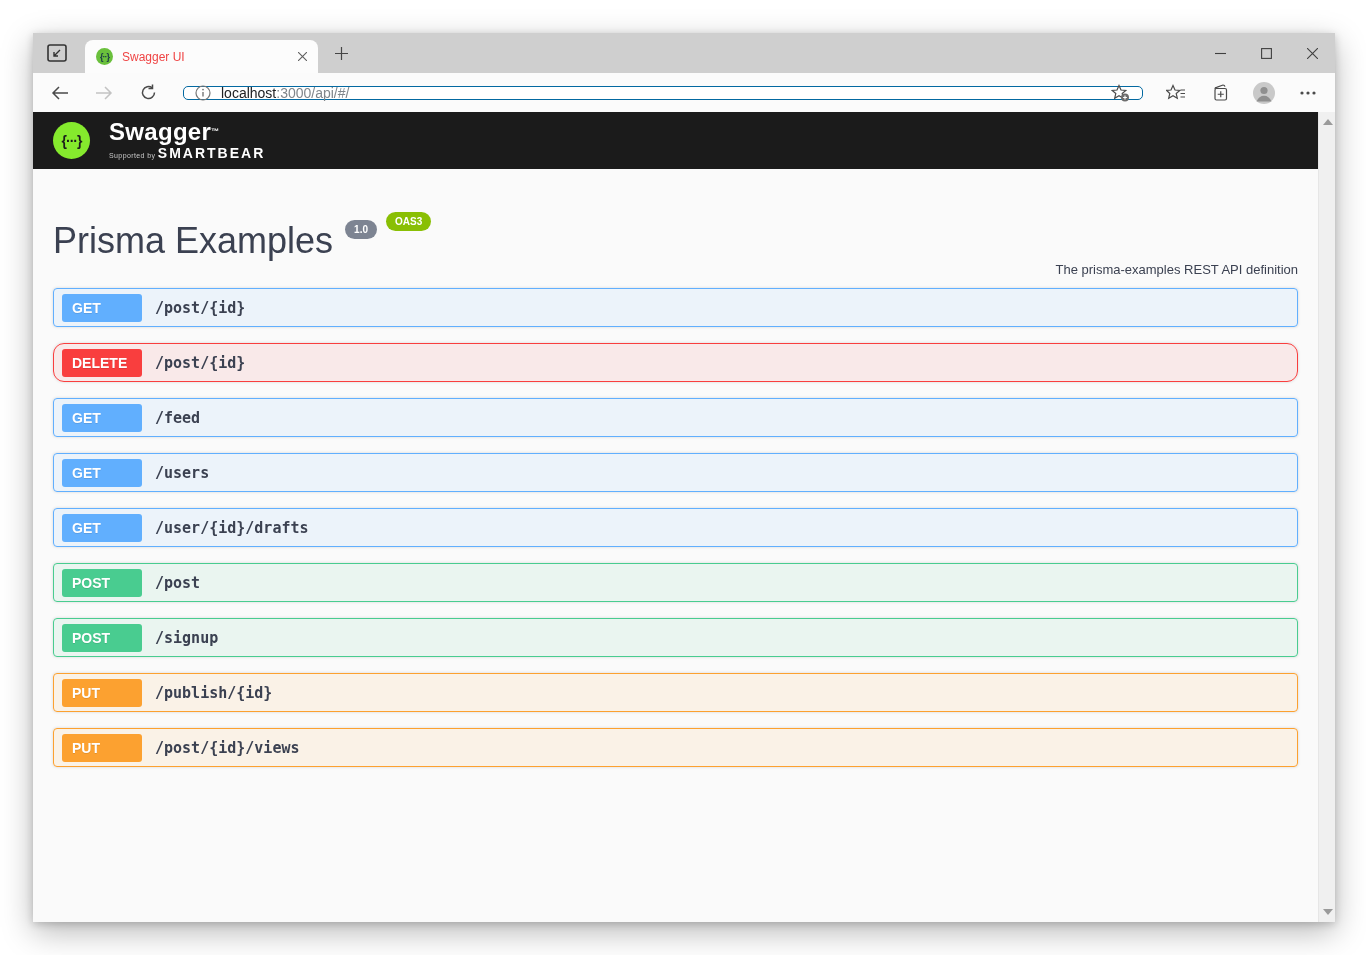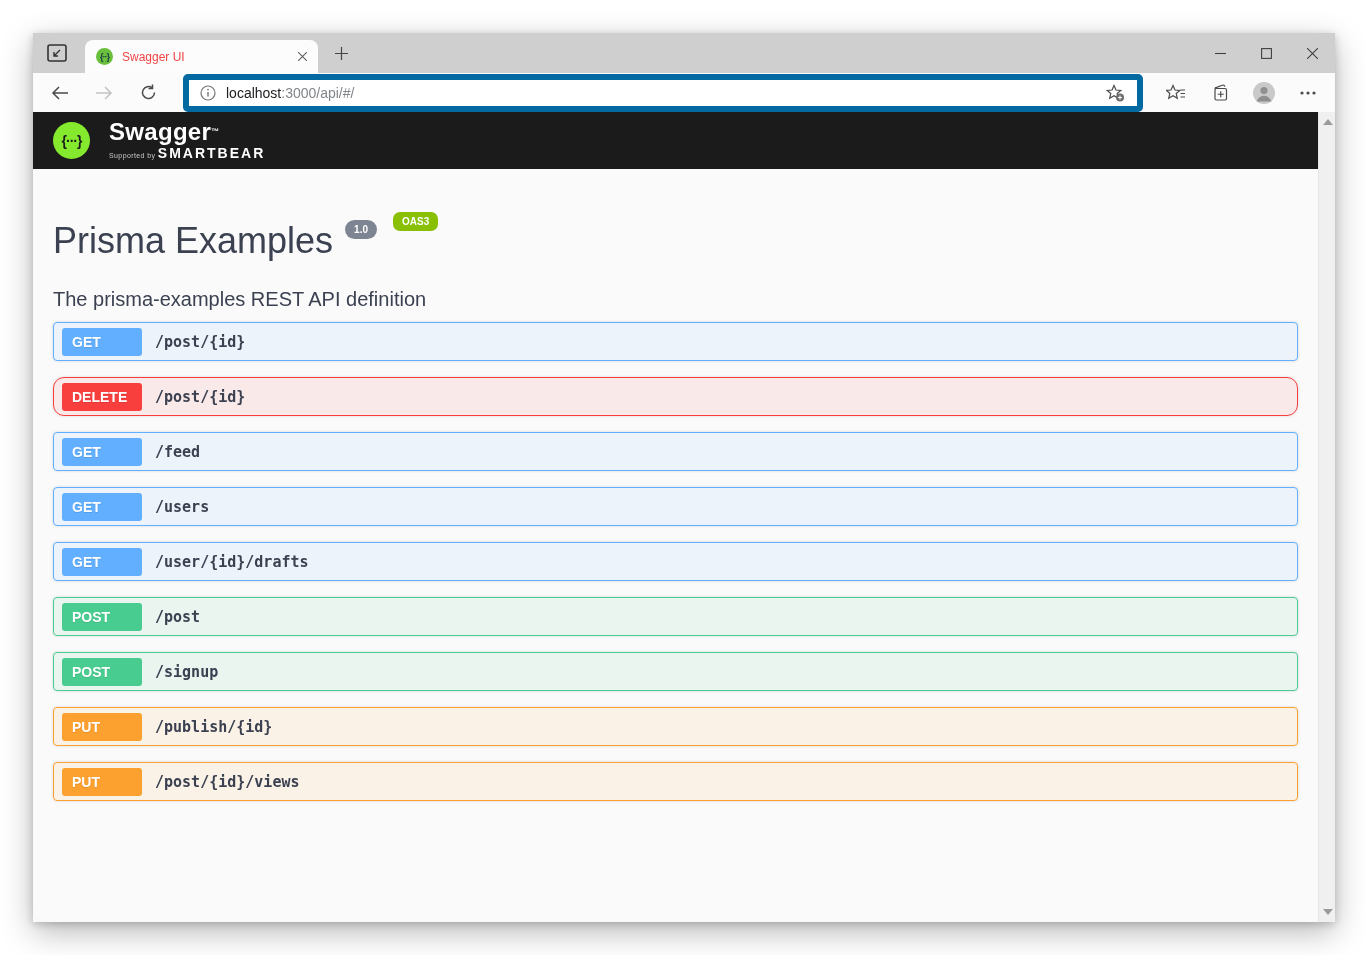--- a/index.html
+++ b/index.html
@@ -24,21 +24,21 @@
   .new-tab { position:absolute; left:297px; top:9px; width:22px; height:22px; color:#454545;
     display:flex; align-items:center; justify-content:center; cursor:pointer; }
   .win-controls { position:absolute; right:0; top:0; height:40px; display:flex; }
   .win-btn { width:46px; height:40px; display:flex; align-items:center; justify-content:center;
     color:#404040; cursor:pointer; }
 
   
   .toolbar { height:39px; background:#fbfbfb; display:flex; align-items:center; padding:0 12px; }
   .nav-btn { width:30px; height:30px; display:flex; align-items:center; justify-content:center;
     margin-right:14px; cursor:pointer; }
-  .urlbar { flex:1 1 auto; height:38px; background:#fff; border:6px solid #0369a1; border-radius:5px;
+  .urlbar { flex:1 1 auto; height:14px; background:#fff; border:1px solid #0369a1; border-radius:5px;
     display:flex; align-items:center; padding:0 7px 0 11px; margin:0 18px 0 6px; }
   .url-text { font-size:14px; margin-left:10px; flex:1 1 auto; white-space:nowrap; overflow:hidden; }
   .url-host { color:#202124; }
   .url-rest { color:#80868b; }
   .tb-icon { width:30px; height:30px; display:flex; align-items:center; justify-content:center;
     margin-left:14px; cursor:pointer; }
 
   
   .viewport { position:relative; height:810px; background:var(--page_bg); overflow:hidden; }
   .scrollbar { position:absolute; right:0; top:0; width:17px; height:100%; background:#f0f0f0;
@@ -62,22 +62,22 @@
   .sw-sub { font-size:7px; color:#c9c9c9; letter-spacing:.4px; margin-top:1px; }
   .sw-smartbear { color:#fff; font-weight:bold; font-size:14px; letter-spacing:2px; }
 
   
   .wrapper { padding:0 20px; }
   .info { margin-top:51px; }
   .api-title { font-size:36px; font-weight:normal; color:var(--text_main); display:inline;margin-top:6px; }
   .badge { display:inline-block; font-size:10px; font-weight:bold; color:#fff; border-radius:11px;
     padding:4px 9px; vertical-align:top; position:relative; top:-8px; }
   .badge-version { background:var(--badge_version_bg); margin-left:12px;margin-top:8px; }
-  .badge-oas { background:var(--badge_oas_bg); margin-left:16px;border-radius:7px; }
-  .api-desc { margin-top:26px; font-size:20px; color:var(--text_main); }
+  .badge-oas { background:var(--badge_oas_bg); margin-left:9px; }
+  .api-desc { font-size:13px; color:var(--text_main);text-align:right; }
 
   
   .section-header { margin-top:57px; display:flex; align-items:center; justify-content:space-between;
     padding:0 10px 12px 10px; border-bottom:1px solid rgba(59,65,81,.28); cursor:pointer; }
   .section-label { font-size:24px; font-weight:bold; color:var(--text_main); }
 
   
   .endpoints { margin-top:11px; }
   .opblock { height:39px; border:1px solid; border-radius:4px; margin-bottom:16px;
     display:flex; align-items:center; padding:0 8px; box-shadow:0 0 3px rgba(0,0,0,.15);

